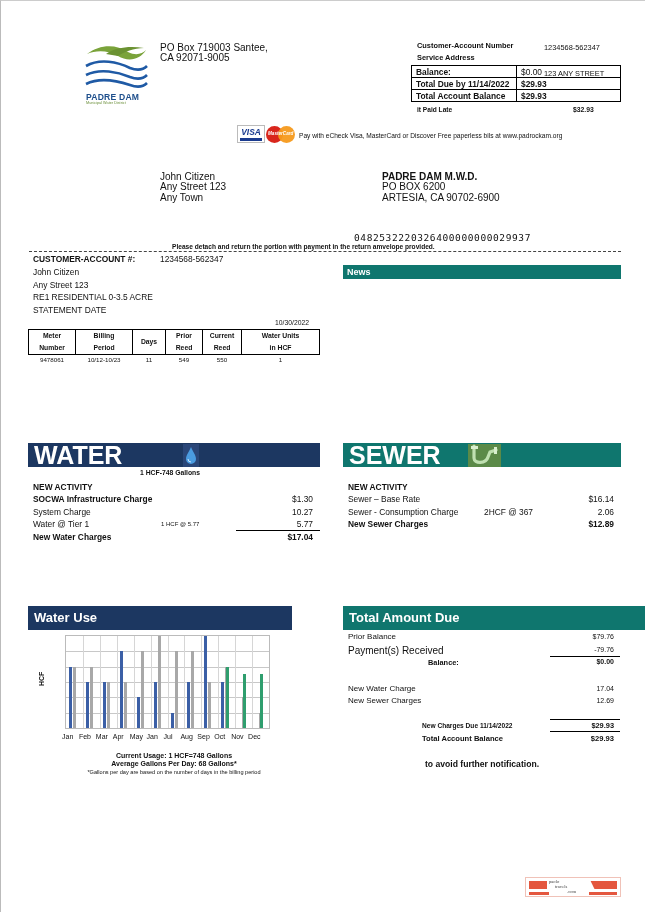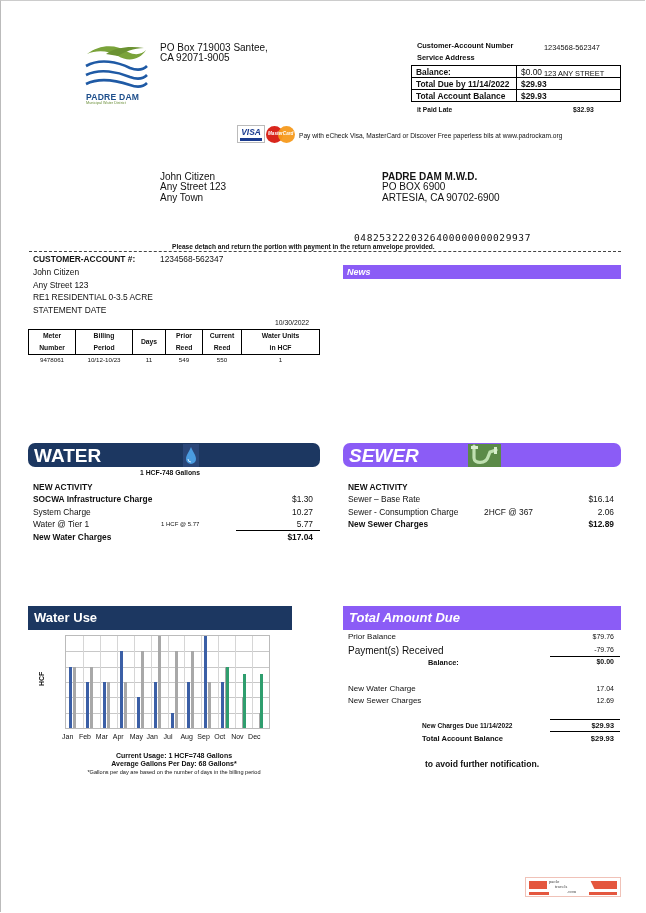--- a/index.html
+++ b/index.html
@@ -39,22 +39,22 @@
   .micr { left: 354px; top: 232px; font-family: "DejaVu Sans Mono", monospace; font-size: 9.5px; letter-spacing: 0.6px; }
 
   
   .meter-table { left: 28px; top: 329px; width: 292px; border-collapse: collapse; font-size: 6.8px; text-align: center; }
   .meter-table th { border: 1px solid #000; font-weight: bold; padding: 0; height: 12px; line-height: 12px; }
   .meter-table td { padding: 1px 0; font-size: 6.2px; }
 
   
   .hdr { height: 24px; color: #fff; font-weight: bold; box-sizing: border-box; padding-left: 6px; }
   .hdr-blue { background: #1c3761; }
-  .hdr-green { background: #8b5cf6; font-style: italic; }
-  .hdr-big { font-size: 19px; line-height: 25px; border-radius: 7px; }
+  .hdr-green { background: #0f766e; }
+  .hdr-big { font-size: 25px; line-height: 25px; }
   .hdr-med { font-size: 13px; line-height: 24px; }
 
   .row { position: absolute; font-size: 8.4px; }
 
   
   .chart-frame { left: 65px; top: 635px; width: 205px; height: 94px; border: 1px solid #bbb; background: #fff; box-sizing: border-box; }
   .gridline { position: absolute; left: 0; right: 0; height: 0; border-top: 1px solid #c8c8c8; }
   .vgrid { position: absolute; top: 0; bottom: 0; width: 0; border-left: 1px solid #d6d6d6; }
   .bar { position: absolute; bottom: 0; width: 3px; }
   .xlbl { position: absolute; top: 733px; font-size: 7px; }
@@ -118,21 +118,21 @@
 <div class="abs" style="left:299px; top:132px; font-size:6.6px;">Pay with eCheck Visa, MasterCard or Discover Free paperless bils at www.padrockam.org</div>
 
 <div class="abs f8" style="left:160px; top:172px;">
   <div>John Citizen</div>
   <div>Any Street 123</div>
   <div>Any Town</div>
 </div>
 
 <div class="abs f8" style="left:382px; top:172px;">
   <div class="b">PADRE DAM M.W.D.</div>
-  <div>PO BOX 6900</div>
+  <div>PO BOX 6200</div>
   <div>ARTESIA, CA 90702-6900</div>
 </div>
 
 <div class="abs micr">0482532220326400000000029937</div>
 <div class="abs b" style="left:172px; top:243px; font-size:6.6px;">Please detach and return the portion with payment in the return amvelope provided.</div>
 <div class="abs dash" style="top:251px;"></div>
 
 <div class="abs b" style="left:33px; top:254px; font-size:8.4px;">CUSTOMER-ACCOUNT #:</div>
 <div class="abs" style="left:160px; top:254px; font-size:8.4px;">1234568-562347</div>
 <div class="abs" style="left:33px; top:267px; font-size:8.4px;">John Citizen</div>
@@ -283,21 +283,21 @@
     <div class="xlbl" style="left: 197.333px;">Sep</div>
     <div class="xlbl" style="left: 214.25px;">Oct</div>
     <div class="xlbl" style="left: 231.167px;">Nov</div>
     <div class="xlbl" style="left: 248.083px;">Dec</div>
   </div>
 
 <div class="abs b" style="left:0; width:348px; top:752px; font-size:7px; text-align:center;">Current Usage: 1 HCF=748 Gallons</div>
 <div class="abs b" style="left:0; width:348px; top:760px; font-size:7px; text-align:center;">Average Gallons Per Day: 68 Gallons*</div>
 <div class="abs" style="left:0; width:348px; top:769px; font-size:5.6px; text-align:center;">*Gallons per day are based on the number of days in the billing period</div>
 
-<div class="abs hdr hdr-green hdr-med" style="left:343px; top:606px; width:278px;">Total Amount Due</div>
+<div class="abs hdr hdr-green hdr-med" style="left:343px; top:606px; width:302px;">Total Amount Due</div>
 <div class="row" style="left:348px; top:632px; font-size:8px;">Prior Balance</div>
 <div class="row right" style="left:550px; top:633px; width:64px; font-size:7px;">$79.76</div>
 <div class="row" style="left:348px; top:645px; font-size:10px;">Payment(s) Received</div>
 <div class="row right" style="left:550px; top:646px; width:64px; font-size:7px;">-79.76</div>
 <div class="abs" style="left:550px; top:656px; width:70px; border-top:1px solid #000;"></div>
 <div class="row b" style="left:428px; top:658px; font-size:7.4px;">Balance:</div>
 <div class="row right b" style="left:550px; top:658px; width:64px; font-size:7px;">$0.00</div>
 
 <div class="row" style="left:348px; top:684px; font-size:8px;">New Water Charge</div>
 <div class="row right" style="left:550px; top:685px; width:64px; font-size:7px;">17.04</div>

